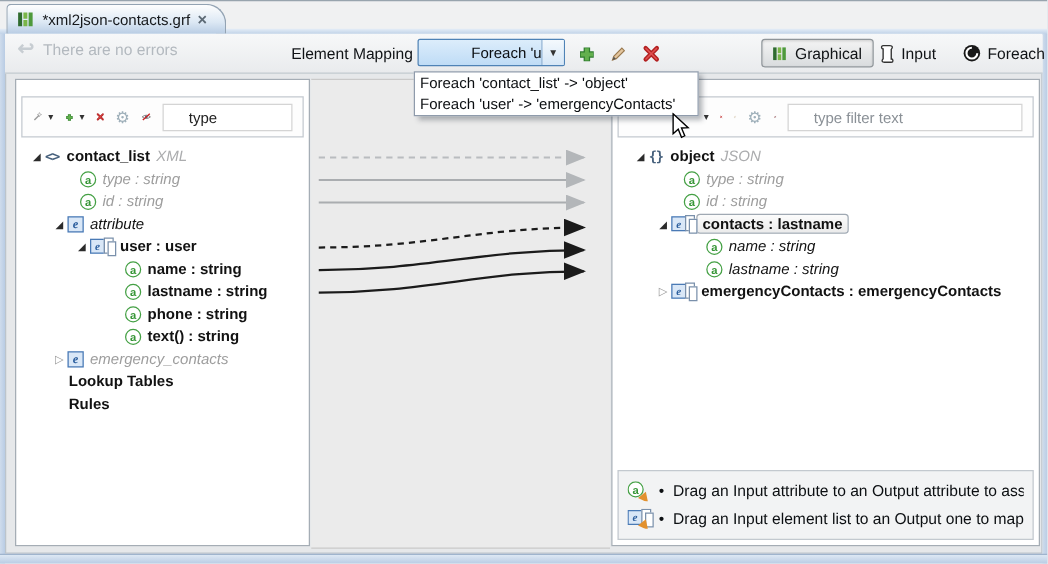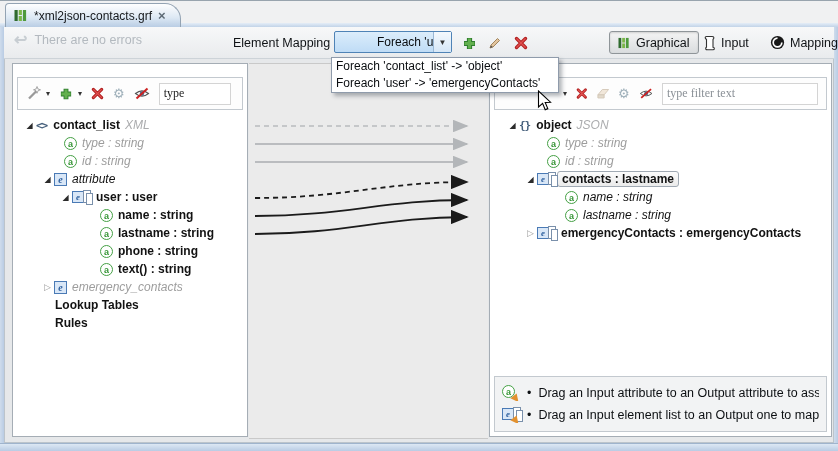--- a/index.html
+++ b/index.html
@@ -47,22 +47,22 @@
   .panel{position:absolute;top:4px;height:374px;background:#fff;border:1px solid #a5adb5;box-sizing:border-box;}
   .panel.left{left:7px;width:236px;}
   .panel.right{left:484px;width:343px;}
   .mapzone{position:absolute;left:244px;top:4px;width:239px;height:374px;background:#ebebeb;
     border-top:1px solid #c9c9c9;border-bottom:1px solid #c9c9c9;}
   
   .ptool{margin:13px 4px 0 4px;height:33px;border:1px solid #c3c9cf;
     display:flex;align-items:center;gap:9px;padding:0 8px;box-sizing:border-box;background:#fdfdfd;}
   .caret{font-size:8px;color:#333;margin-left:-4px;}
   .gear{font-size:13px;color:#9fb0ba;line-height:13px;}
-  .filter{height:18px;border:1px solid #d4d4d4;font-family:Liberation Serif, serif;
-    font-size:12px;padding:1px 4px;color:#222;box-sizing:content-box;}
+  .filter{height:18px;border:1px solid #d4d4d4;font-family:Liberation Sans, sans-serif;
+    font-size:12px;padding:1px 20px;color:#222;box-sizing:content-box;}
   .filter.small{width:62px;}
   .filter.wide{width:146px;}
   .filter::placeholder{color:#8a9096;}
   
   .tree{margin-top:6px;}
   .trow{display:flex;align-items:center;height:18px;white-space:nowrap;}
   .exp{width:13px;flex:none;text-align:center;font-size:8px;color:#2b2b2b;}
   .exp.closed{color:#9a9a9a;font-size:9px;}
   .ico{flex:none;margin-right:5px;position:relative;}
   .ico.attr{width:13px;height:13px;border-radius:50%;border:1.4px solid #44a044;background:#fff;
@@ -164,21 +164,21 @@
       <svg width="13" height="16" viewBox="0 0 13 16">
         <path d="M3.5 1.5 C1.8 1.5 1.8 4.2 3.5 4.2 L3.5 12 C2 13.5 2.6 14.8 4.5 14.8 L10 14.8 C11.8 14.8 11.8 12.2 10 12.2 L10 4.5 C11.5 3 11 1.5 9 1.5 Z" fill="#fff" stroke="#333" stroke-width="1.1"></path>
       </svg>
       <span>Input</span>
     </div>
     <div class="viewbtn" style="left:758px;">
       <svg width="15" height="15" viewBox="0 0 15 15">
         <circle cx="7.5" cy="7.5" r="6.6" fill="#181818"></circle>
         <path d="M7.5 3.2 A4.3 4.3 0 1 0 11.8 7.5" fill="none" stroke="#fff" stroke-width="1.7"></path>
       </svg>
-      <span>Mapping</span>
+      <span>Foreach</span>
     </div>
   </div>
 
   <div class="main">
 
     <div class="panel left">
       <div class="ptool">
         <svg width="15" height="15" viewBox="0 0 15 15">
           <line x1="3" y1="12.5" x2="10.5" y2="5" stroke="#9a9a9a" stroke-width="2.3"></line>
           <path d="M11 0.5 L12 3 L14.5 3.8 L12 4.8 L11 7.3 L10 4.8 L7.5 3.8 L10 3 Z" fill="#f4f4f4" stroke="#8a8a8a" stroke-width="0.7"></path>

